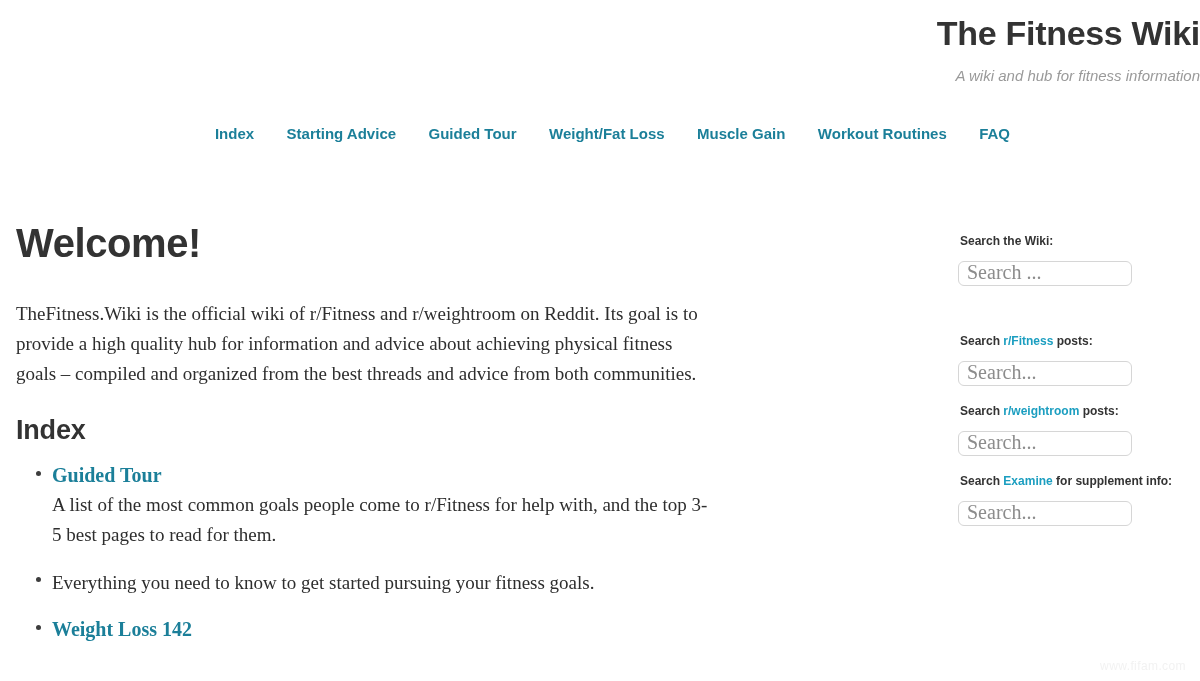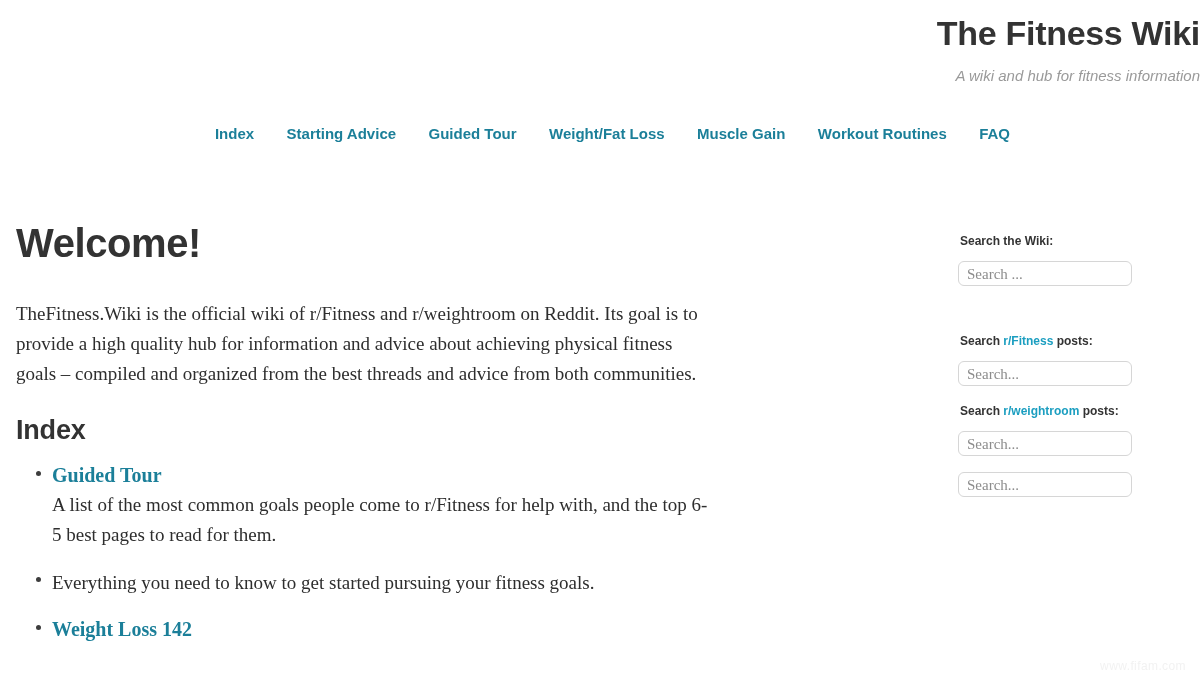--- a/index.html
+++ b/index.html
@@ -162,22 +162,22 @@
   }
   .search-input {
     display: block;
     box-sizing: border-box;
     width: 174px;
     height: 25px;
     border: 1px solid #d6d6d6;
     border-radius: 6px;
     background: #ffffff;
     padding: 0 8px;
-    font-family: Liberation Sans, sans-serif;
-    font-size: 15px;
+    font-family: Liberation Mono, monospace;
+    font-size: 20px;
     color: #333333;
     outline: none;
   }
   .search-input::placeholder {
     color: #8c8c8c;
     font-family: "Liberation Serif", serif;
     opacity: 1;
   }
   .block-gap-lg { margin-bottom: 46px; }
   .block-gap-md { margin-bottom: 16px; }
@@ -217,21 +217,21 @@
   <main class="content-col">
     <h2 class="welcome-heading">Welcome!</h2>
     <p class="intro-paragraph">TheFitness.Wiki is the official wiki of r/Fitness and r/weightroom on Reddit. Its goal is to provide a high quality hub for information and advice about achieving physical fitness goals – compiled and organized from the best threads and advice from both communities.</p>
 
     <h3 class="index-heading">Index</h3>
 
     <ul class="index-list">
       <li class="index-item">
         <span class="bullet"></span>
         <a class="index-link" href="#">Guided Tour</a>
-        <p class="index-desc">A list of the most common goals people come to r/Fitness for help with, and the top 6-5 best pages to read for them.</p>
+        <p class="index-desc">A list of the most common goals people come to r/Fitness for help with, and the top 3-5 best pages to read for them.</p>
       </li>
       <li class="index-item">
         <span class="bullet"></span>
         <p class="index-desc">Everything you need to know to get started pursuing your fitness goals.</p>
       </li>
       <li class="index-item">
         <span class="bullet"></span>
         <a class="index-link" href="#">Weight Loss 142</a>
       </li>
     </ul>
@@ -248,19 +248,20 @@
       <div class="search-label"><span>Search </span><a class="label-link" href="#">r/Fitness</a><span> posts:</span></div>
       <input class="search-input" type="text" placeholder="Search..." style="">
     </div>
 
     <div class="search-block block-gap-md">
       <div class="search-label"><span>Search </span><a class="label-link" href="#">r/weightroom</a><span> posts:</span></div>
       <input class="search-input" type="text" placeholder="Search..." style="">
     </div>
 
     <div class="search-block">
+      <div class="search-label"><span>Search </span><a class="label-link" href="#">Examine</a><span> for supplement info:</span></div>
       <input class="search-input" type="text" placeholder="Search..." style="">
     </div>
 
   </aside>
 </div>
 
 <div class="watermark">www.fifam.com</div>
 
 </body></html>

